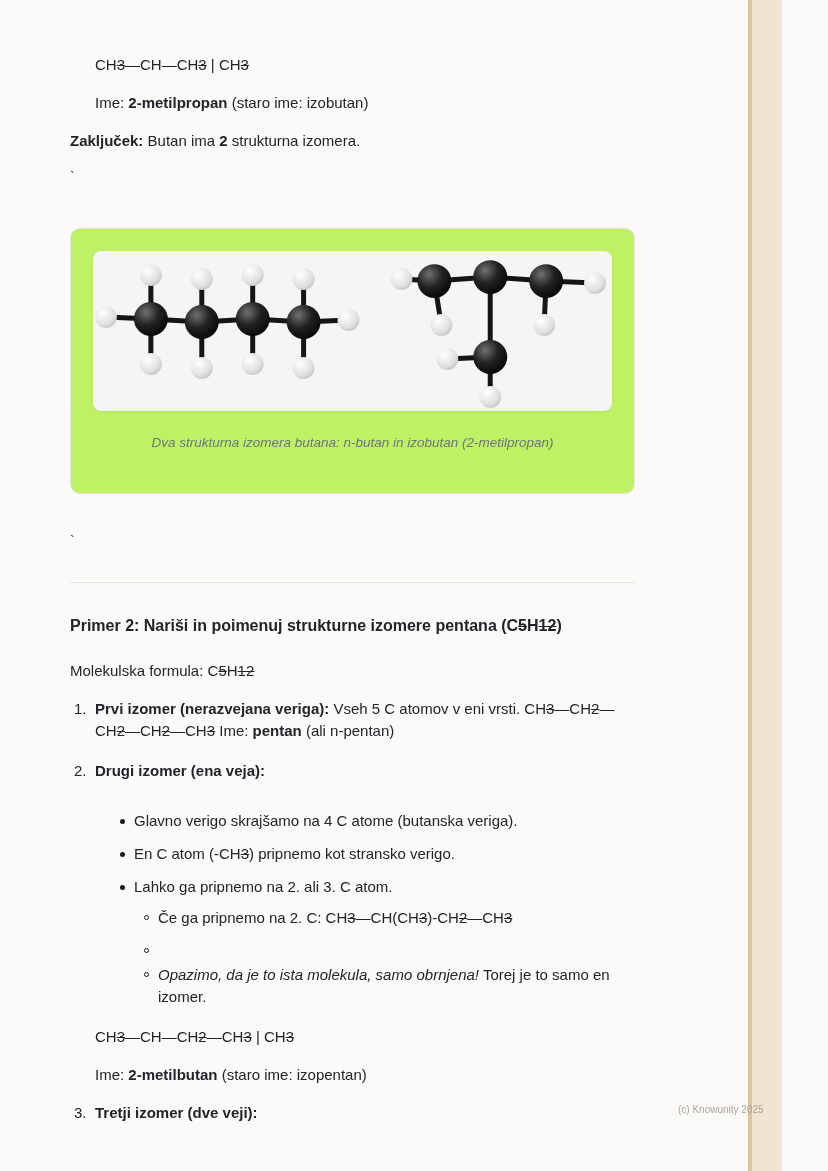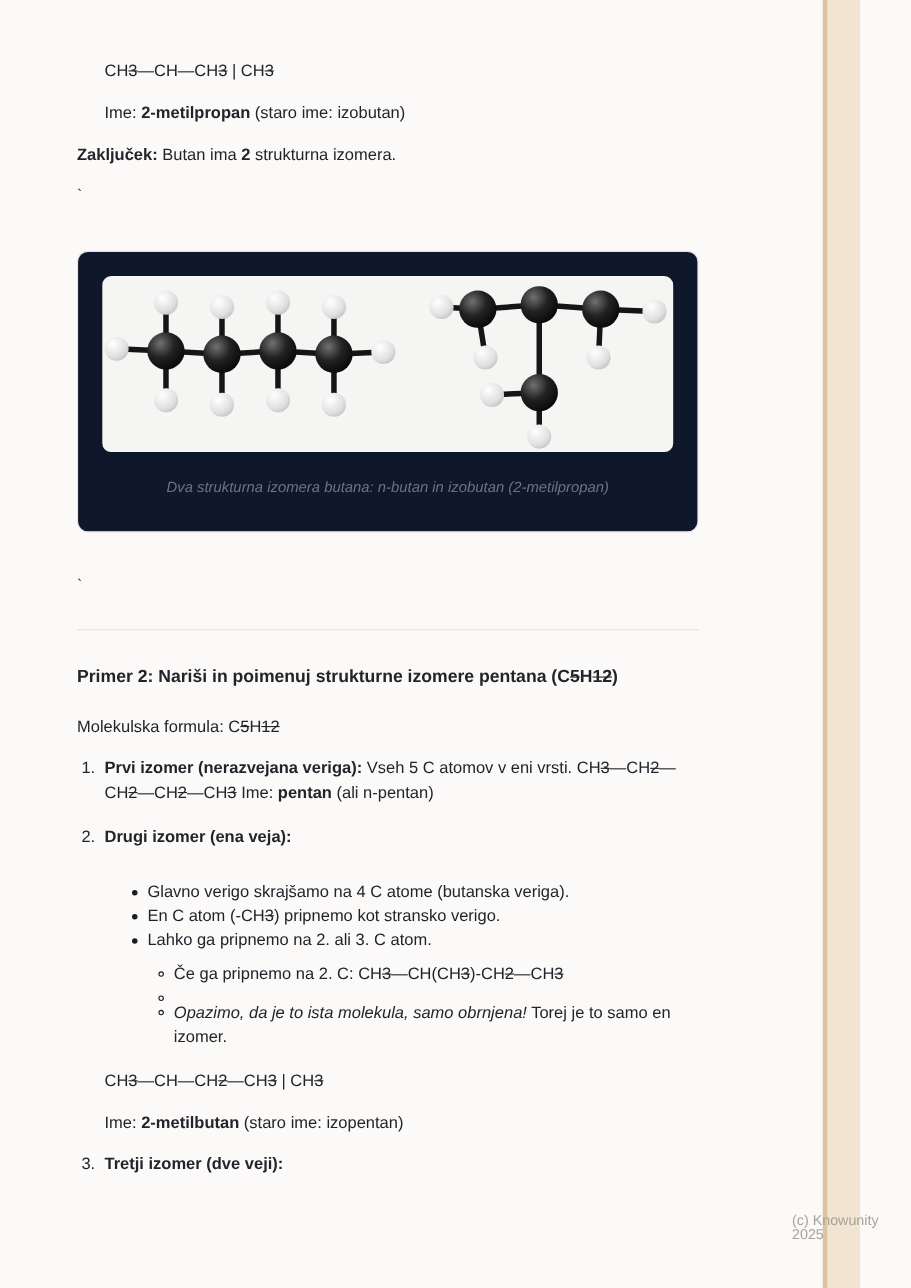--- a/index.html
+++ b/index.html
@@ -10,41 +10,41 @@
   .edge-strip{position:absolute;top:0;left:748px;width:34px;height:100%;z-index:1}
   .edge-line{position:absolute;left:0;top:0;width:4px;height:100%}
 
   .doc{position:absolute;left:70px;top:10px;width:565px;padding-top:44px;z-index:2}
   .indent{margin-left:25px}
   .b{font-weight:700}
   .i{font-style:italic}
   .st{text-decoration:line-through}
   .tick{font-size:14px;color:#2a2d33}
 
-  .figure-card{background:#0f172a;border:1px solid #e7e4df;border-radius:10px;padding:22px 22px 30px}
+  .figure-card{background:#bef264;border:1px solid #e7e4df;border-radius:10px;padding:22px 22px 40px}
   .figure-img{background:#f5f5f3;border-radius:8px;height:160px;box-shadow:0 1px 3px rgba(0,0,0,.07);
               display:flex;align-items:center;justify-content:center;overflow:hidden}
   .figure-caption{margin-top:22px;text-align:center;font-style:italic;color:#6e747e;
                   font-size:13.5px;line-height:20px}
 
   .divider{border:none;border-top:1px solid #e6e3de}
   .heading{font-size:16px;line-height:24px;font-weight:700}
 
   .oli{display:flex;padding-left:4px}
   .num{flex:none;width:21px}
   .oli-body{flex:1}
 
   .uli{display:flex}
   .uli-body{flex:1}
   .disc{flex:none;width:5px;height:5px;border-radius:50%;background:#191b1f;margin:9px 9px 0 50px}
   .ring{flex:none;width:5px;height:5px;border-radius:50%;border:1px solid #191b1f;background:transparent;margin:8px 9px 0 74px}
 
-  .watermark{position:absolute;left:720px;top:1104px;font-size:13px;line-height:12px;color:#a9a399;z-index:3}
+  .watermark{position:absolute;left:678px;top:1104px;font-size:10px;line-height:12px;color:#a9a399;z-index:3}
 
-  .mt9{margin-top:9px}.mt11{}.mt14{margin-top:14px}.mt18{margin-top:18px}
+  .mt9{margin-top:9px}.mt11{margin-top:11px}.mt14{margin-top:14px}.mt18{margin-top:18px}
   .mt19{margin-top:28px}.mt20{margin-top:16px}.mt22{margin-top:22px}.mt30{margin-top:30px}
   .mt31{margin-top:31px}.mt36{margin-top:36px}.mt40{margin-top:40px}
 </style>
 </head>
 <body style="background-color: rgb(251, 250, 248);">
 
 <div class="edge-strip" style="background-color: rgb(241, 228, 208);">
   <div class="edge-line" style="background-color: rgb(220, 196, 159);"></div>
 </div>
 

